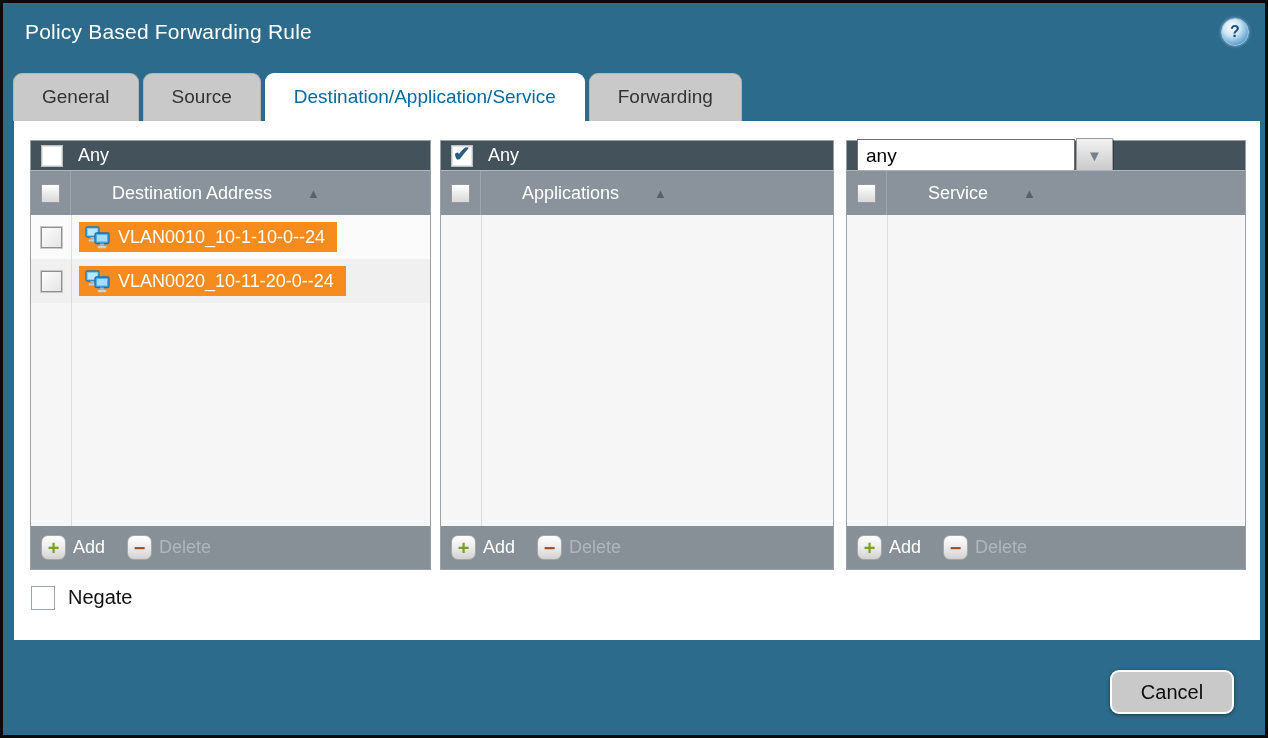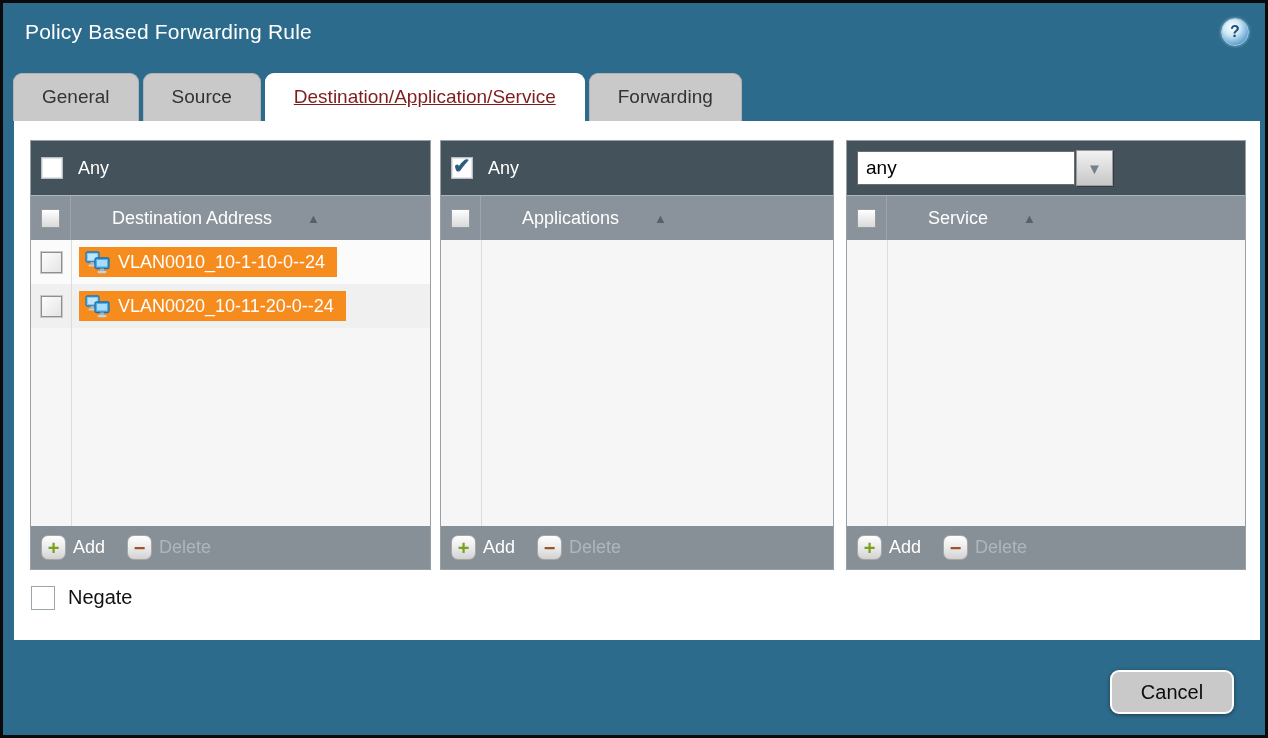--- a/index.html
+++ b/index.html
@@ -28,42 +28,42 @@
 
   
   .tab-bar { position:absolute; left:10px; top:70px; display:flex; gap:4px; }
   .tab {
     height:48px; line-height:46px; padding:0 28px;
     background:#c9c9c9; border:1px solid #b3b3b3; border-bottom:none;
     border-radius:9px 9px 0 0;
     font-size:19px; color:#333; cursor:pointer; white-space:nowrap;
   }
   .tab.active {
-    background:#ffffff; border-color:#ffffff; height:49px; color:#7f1d1d;
-    position:relative; z-index:3;text-decoration:underline;
+    background:#ffffff; border-color:#ffffff; height:49px; color:#0369a1;
+    position:relative; z-index:3;
   }
 
   
   .panel {
     position:absolute; left:11px; top:118px; width:1246px; height:519px;
     background:#ffffff; z-index:2;
   }
 
   
   .col {
     position:absolute; top:19px; height:430px;
     border:1px solid #9aa1a6; display:flex; flex-direction:column;
     background:#f6f6f6;
   }
   .col-destination { left:16px;  width:401px; }
   .col-applications{ left:426px; width:394px; }
   .col-service     { left:832px; width:400px; }
 
   .bar-top {
-    height:54px; background:#44525c; display:flex; align-items:center;
+    height:29px; background:#44525c; display:flex; align-items:center;
     padding:0 10px; flex:0 0 auto;
   }
   .bar-top .bar-label { color:#ffffff; font-size:18px; margin-left:15px; }
 
   .bar-head {
     height:45px; background:#8a939b; display:flex; align-items:center;
     flex:0 0 auto; border-top:1px solid #aeb5ba;gap:27px;
   }
   .bar-head .cb-cell {
     width:40px; display:flex; justify-content:center; align-items:center;

